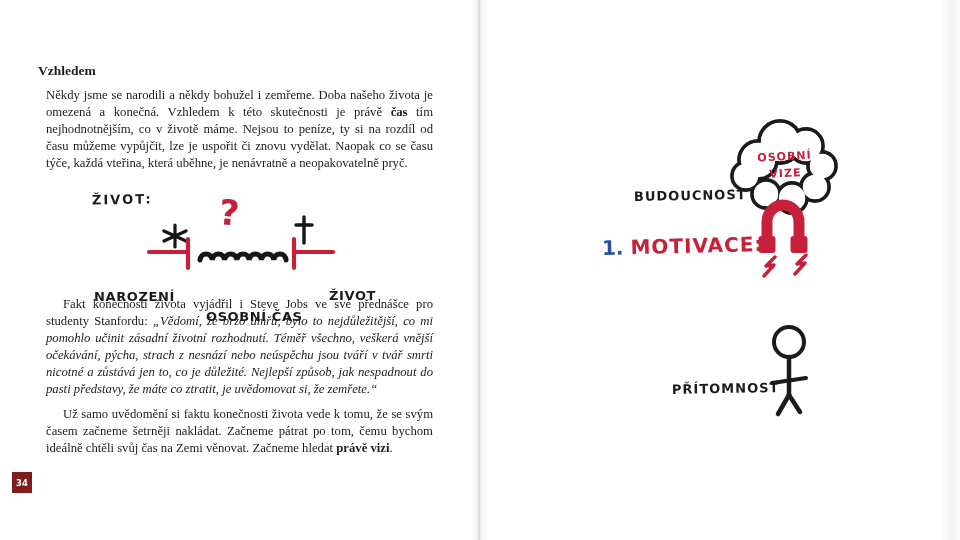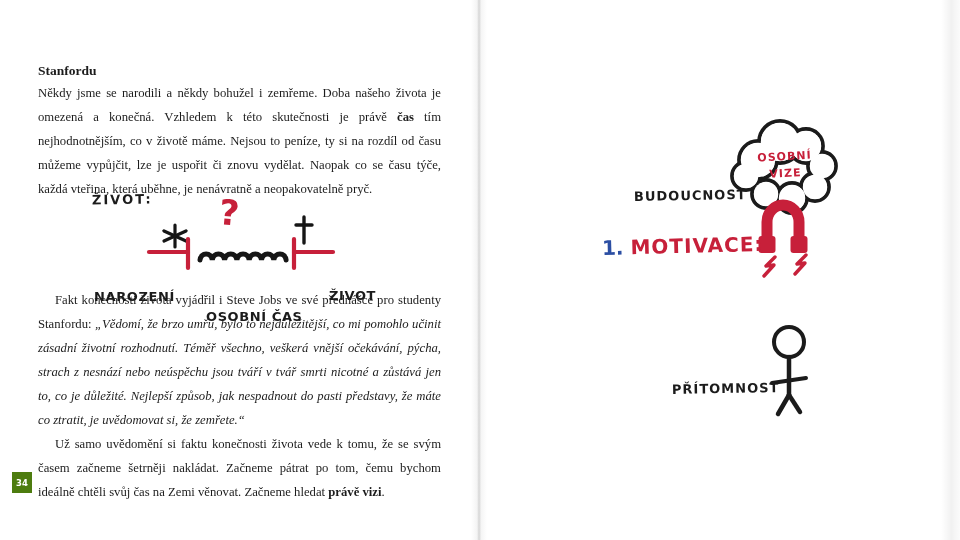--- a/index.html
+++ b/index.html
@@ -1,58 +1,58 @@
 <!DOCTYPE html>
 <html lang="cs"><head>
 <meta charset="utf-8">
 <style>
   html,body{margin:0;padding:0;background:#fff;}
   .canvas{position:relative;width:960px;height:540px;background:#ffffff;overflow:hidden;
           font-family:"Liberation Serif","DejaVu Serif",serif;color:#1c1c1c;}
   
   .textcol{position:absolute;left:38px;width:403px;}
   .heading{font-weight:bold;font-size:13.5px;line-height:17px;margin:0 0 2px 0;}
-  p.body{margin:0;font-size:12.7px;line-height:24px;text-align:justify;hyphens:auto;-webkit-hyphens:auto;}
+  p.body{margin:8px;font-size:12.7px;line-height:17px;text-align:justify;hyphens:auto;-webkit-hyphens:auto;}
   p.indent{text-indent:17px;}
   p.body i{font-style:italic;}
   p.body b{font-weight:bold;}
   
   .hand{position:absolute;font-family:"DejaVu Sans",sans-serif;font-weight:700;color:#1b1b1b;white-space:nowrap;}
   .hand.small{font-size:13px;letter-spacing:0.6px;margin-top:42px;}
   .zivot{font-size:13px;letter-spacing:2px;transform:rotate(-1deg);}
   .qmark{font-size:35px;color:#c7203a;transform:rotate(5deg);line-height:1;}
   .budoucnost,.pritomnost{font-size:13px;letter-spacing:1px;transform:rotate(-1deg);}
   .step-row{position:absolute;display:flex;gap:7px;align-items:baseline;transform:rotate(-1.5deg);
             font-family:"DejaVu Sans",sans-serif;font-weight:700;white-space:nowrap;}
   .step-num{font-size:20px;color:#2b4ea3;}
   .step-label{font-size:20px;color:#c7203a;letter-spacing:1px;}
   .cloud-text{position:absolute;left:749px;top:148px;width:72px;text-align:center;
               font-family:"DejaVu Sans",sans-serif;font-weight:700;color:#c7203a;
               font-size:11px;line-height:17px;letter-spacing:1px;transform:rotate(-3deg);}
   
-  .pagenum{position:absolute;left:12px;top:472px;width:20px;height:21px;background:#4d7c0f;
+  .pagenum{position:absolute;left:12px;top:472px;width:20px;height:21px;background:#7f1d1d;
            display:flex;align-items:center;justify-content:center;}
   .pagenum span{font-family:"DejaVu Sans",sans-serif;font-size:8.5px;font-weight:700;color:#ffffff;}
   .spine{position:absolute;left:471px;top:0;width:16px;height:540px;
          background:linear-gradient(to right,rgba(255,255,255,0) 0%,rgba(110,110,110,0.08) 38%,
                     rgba(95,95,95,0.26) 50%,rgba(110,110,110,0.07) 64%,rgba(255,255,255,0) 100%);}
   .right-edge{position:absolute;left:941px;top:0;width:19px;height:540px;
          background:linear-gradient(to right,rgba(255,255,255,0) 0%,rgba(0,0,0,0.055) 55%,rgba(0,0,0,0.015) 100%);}
   .abs{position:absolute;}
   svg{display:block;overflow:visible;}
 </style>
 </head>
 <body>
 
 <div class="canvas">
 
   <div>
 
     <div class="textcol" style="top:62px;">
-      <div class="heading">Stanfordu</div>
+      <div class="heading">Vzhledem</div>
       <p class="body"><span>Někdy jsme se narodili a někdy bohužel i zemřeme. Doba našeho života je omezená a konečná. Vzhledem k této skutečnosti je právě </span><b>čas</b><span> tím nejhodnotnějším, co v životě máme. Nejsou to peníze, ty si na rozdíl od času můžeme vypůjčit, lze je uspořit či znovu vydělat. Naopak co se času týče, každá vteřina, která uběhne, je nenávratně a neopakovatelně pryč.</span></p>
     </div>
 
     <span class="hand zivot abs" style="left:92px;top:192px;">ŽIVOT:</span>
     <span class="hand qmark abs" style="left:219px;top:196px;">?</span>
 
     <svg class="abs" style="left:146px;top:212px;" width="190" height="62" viewBox="0 0 190 62">
 
       <g stroke="#161616" stroke-width="3.2" stroke-linecap="round">
         <path d="M29 13 V35"></path>

